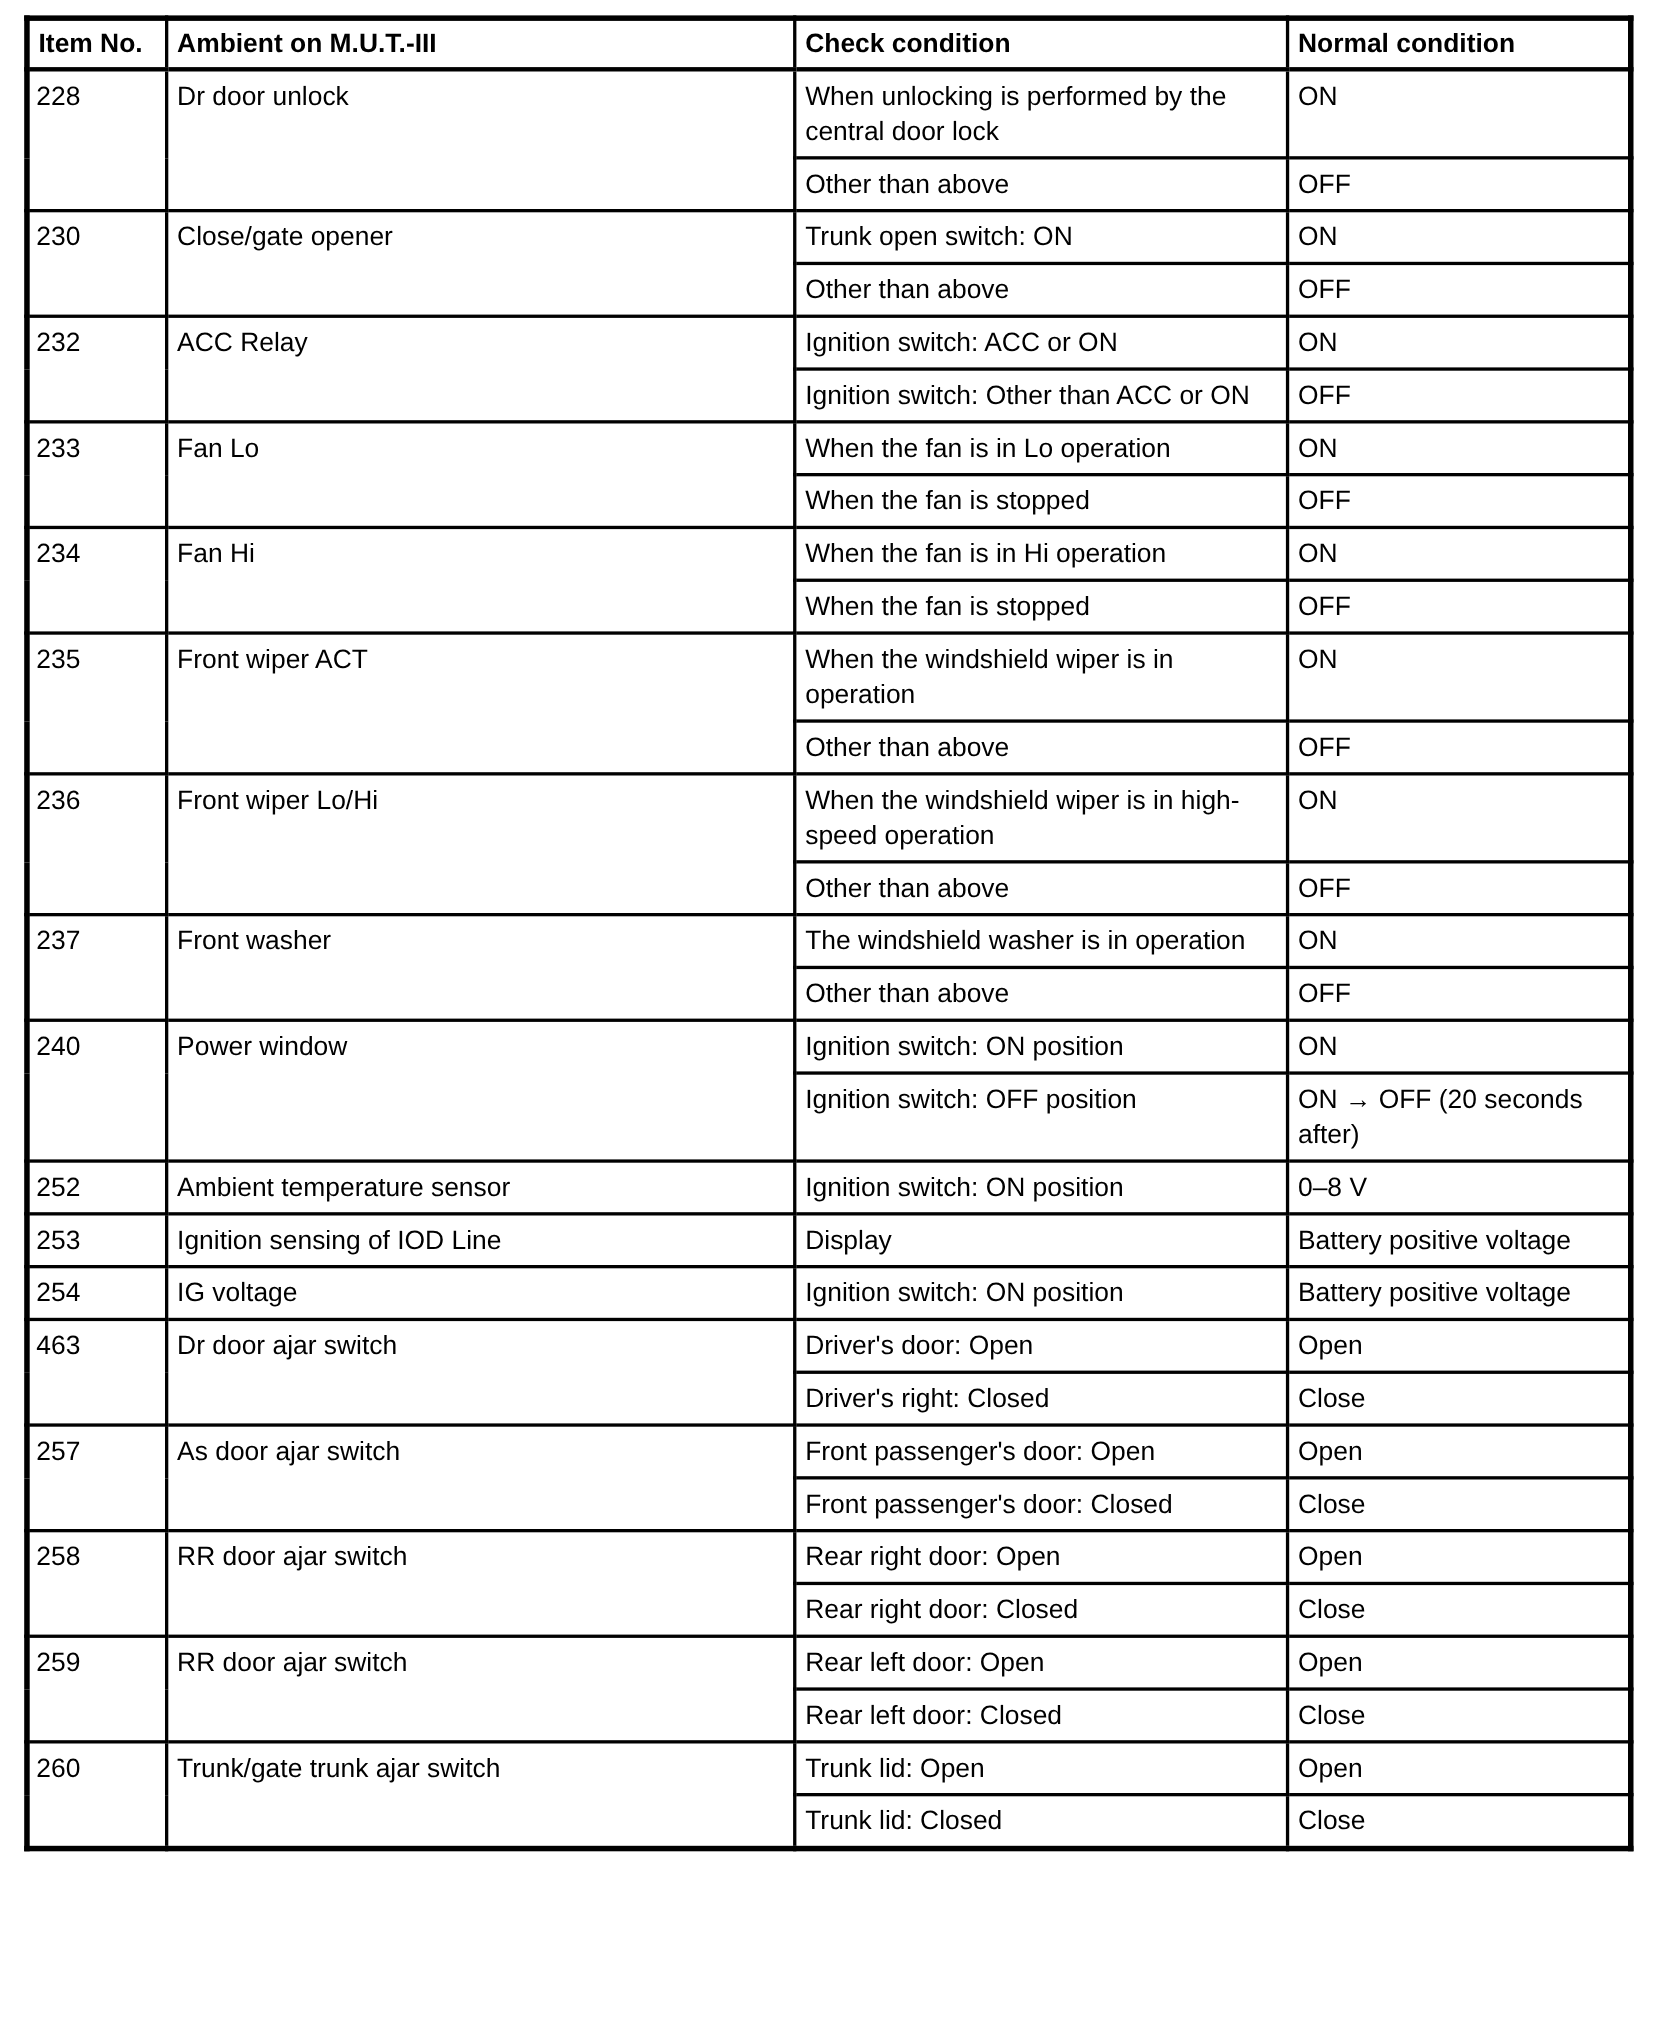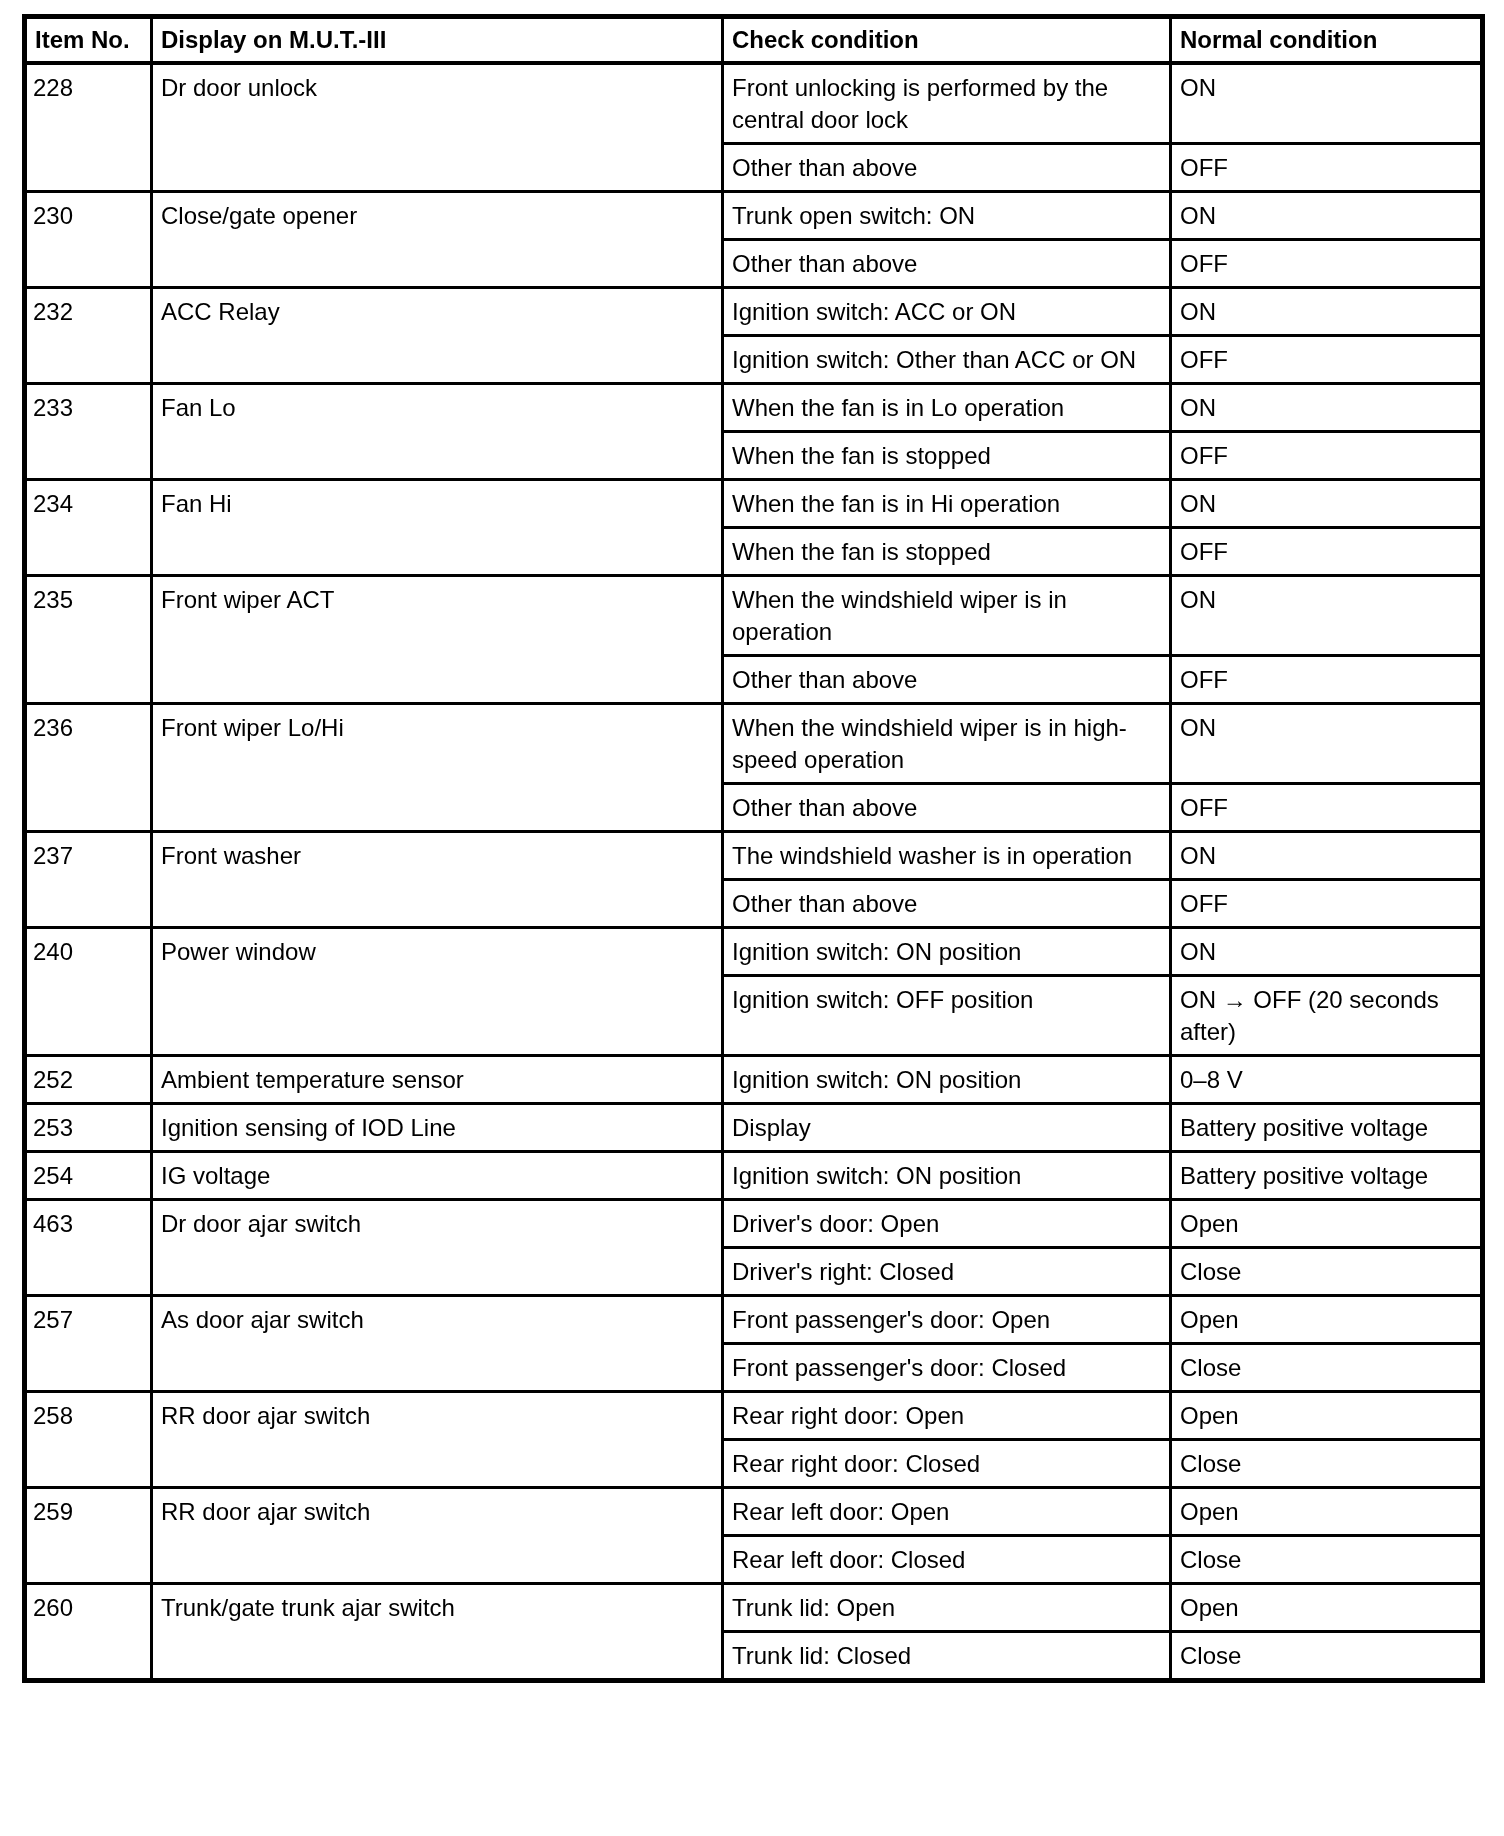--- a/index.html
+++ b/index.html
@@ -47,30 +47,30 @@
   <table class="data-table">
     <colgroup>
       <col style="width:127px">
       <col style="width:571px">
       <col style="width:448px">
       <col style="width:312px">
     </colgroup>
     <thead>
       <tr>
         <th>Item No.</th>
-        <th>Display on M.U.T.-III</th>
+        <th>Ambient on M.U.T.-III</th>
         <th>Check condition</th>
         <th>Normal condition</th>
       </tr>
     </thead>
     <tbody>
         <tr>
           <td class="c-item" rowspan="2">228</td>
           <td class="c-display" rowspan="2">Dr door unlock</td>
-          <td class="c-check">Front unlocking is performed by the central door lock</td>
+          <td class="c-check">When unlocking is performed by the central door lock</td>
           <td class="c-normal">ON</td>
         </tr>
         <tr>
           <td class="c-check">Other than above</td>
           <td class="c-normal">OFF</td>
         </tr>
         <tr>
           <td class="c-item" rowspan="2">230</td>
           <td class="c-display" rowspan="2">Close/gate opener</td>
           <td class="c-check">Trunk open switch: ON</td>

